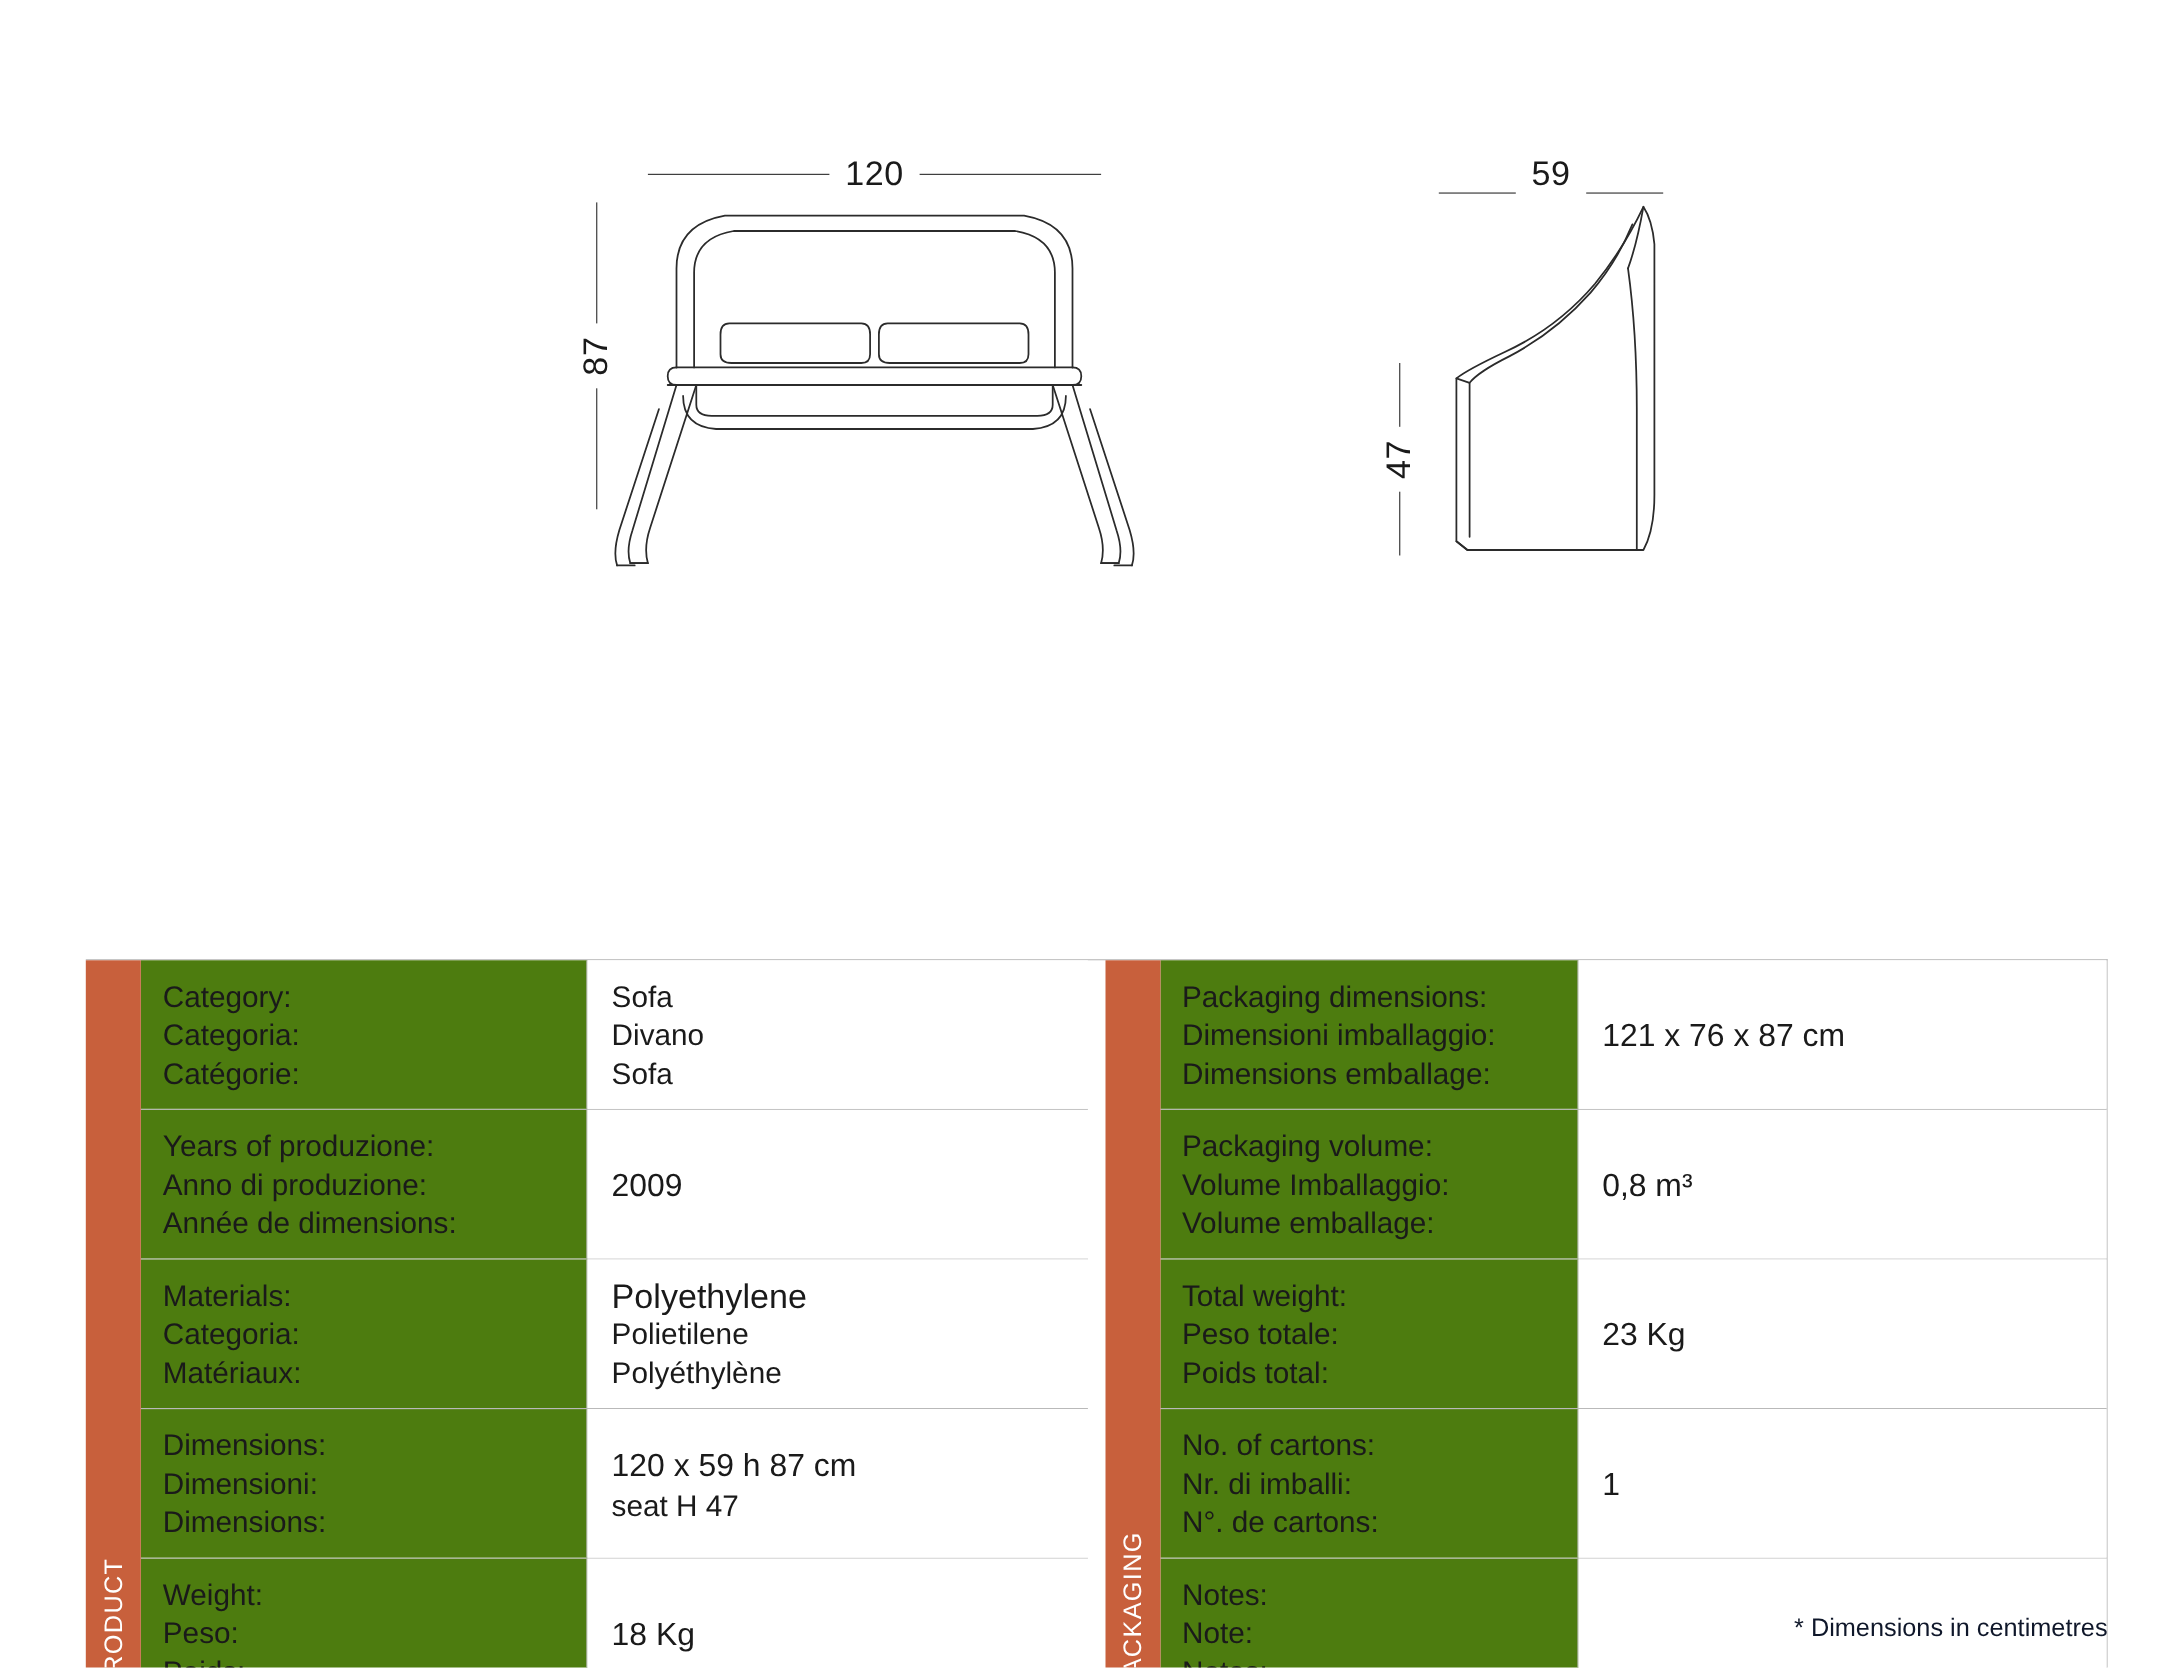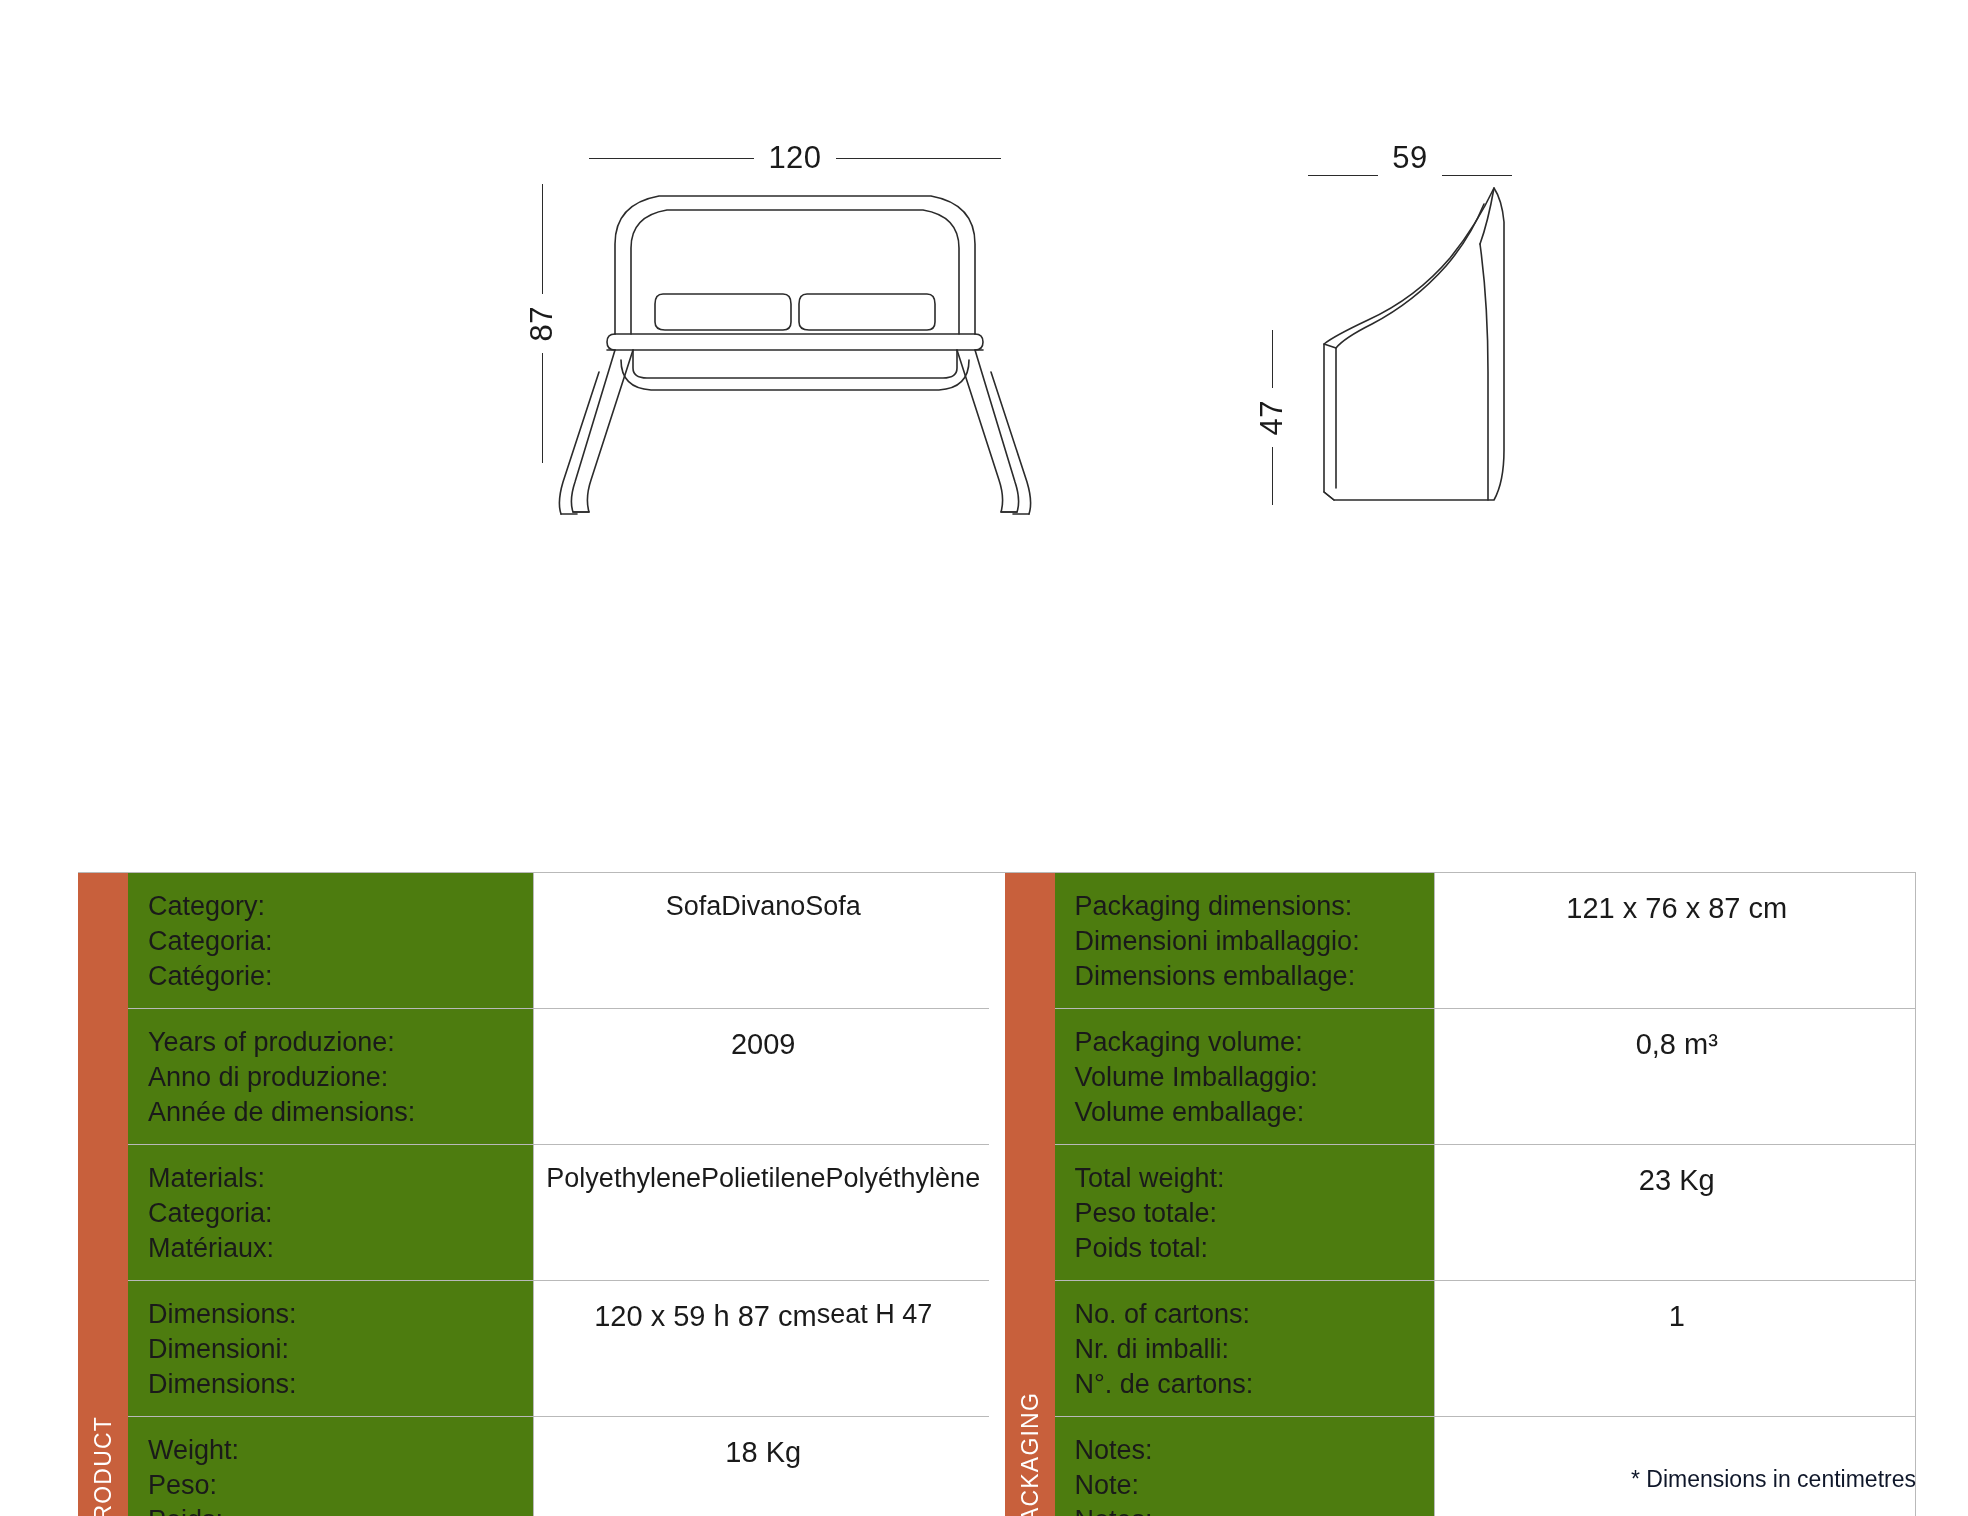--- a/index.html
+++ b/index.html
@@ -143,21 +143,21 @@
     display: flex;
     flex-direction: column;
     justify-content: center;
     border-right: 1px solid #b9b9b9;
   }
   .cell-value {
     background: #ffffff;
     padding: 16px 18px 14px 22px;
     box-sizing: border-box;
     display: flex;
-    flex-direction: row;
+    flex-direction: column;
     justify-content: center;
     flex: 1 1 auto;
     min-width: 0;
   }
 
   .panel-left .cell-label { flex: 0 0 406px; }
   .panel-right .cell-label { flex: 0 0 380px; }
 
   .lbl-line {
     font-size: 27px;
@@ -296,21 +296,21 @@
           </div>
         </div>
 
         <div class="row">
           <div class="cell-label">
             <div class="lbl-line">Materials:</div>
             <div class="lbl-line">Categoria:</div>
             <div class="lbl-line">Matériaux:</div>
           </div>
           <div class="cell-value">
-            <div class="val-line" style="font-size:27px; line-height:35px;">Polyethylene</div>
+            <div class="val-line" style="font-size:31px; line-height:35px;">Polyethylene</div>
             <div class="val-line" style="font-size:27px; line-height:35px;">Polietilene</div>
             <div class="val-line" style="font-size:27px; line-height:35px;">Polyéthylène</div>
           </div>
         </div>
 
         <div class="row">
           <div class="cell-label">
             <div class="lbl-line">Dimensions:</div>
             <div class="lbl-line">Dimensioni:</div>
             <div class="lbl-line">Dimensions:</div>

